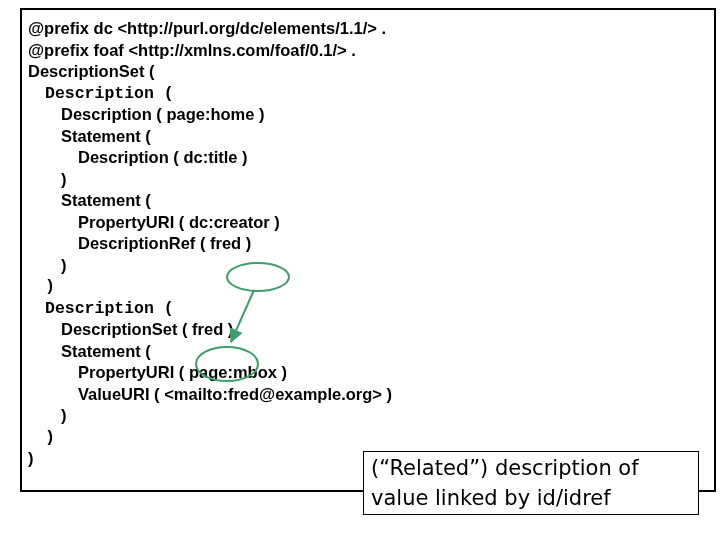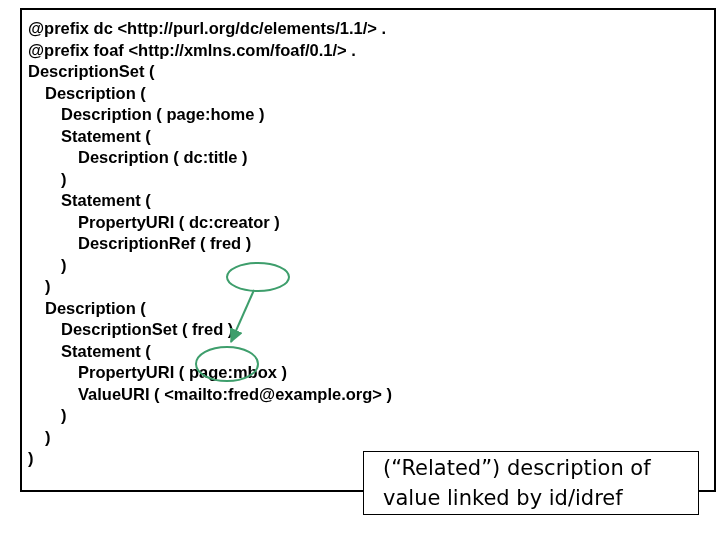--- a/index.html
+++ b/index.html
@@ -26,33 +26,33 @@
     background: #ffffff;
   }
   .code-line {
     font-family: "Liberation Sans", sans-serif;
     font-weight: bold;
     font-size: 16.5px;
     line-height: 21.5px;
     color: #000000;
     white-space: pre;
   }
-  .i1 { padding-left: 17px; }
+  .i1 { padding-left: 17px; font-family: Liberation Mono, monospace; }
   .i2 { padding-left: 33px; }
   .i3 { padding-left: 50px; }
   .caption-box {
     position: absolute;
     left: 363px;
     top: 451px;
     width: 336px;
     height: 64px;
     box-sizing: border-box;
     border: 1px solid #000000;
     background: #ffffff;
-    padding: 1px 6px 0 19px;
+    padding: 1px 6px 0 7px;
   }
   .caption-line {
     font-family: "DejaVu Sans", sans-serif;
     font-weight: normal;
     font-size: 21px;
     line-height: 30px;
     color: #000000;
     white-space: nowrap;
   }
   .overlay {

